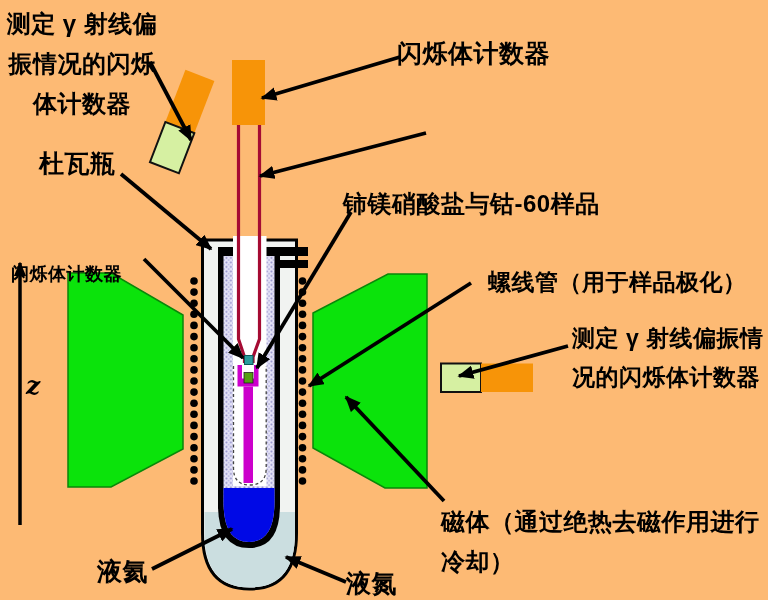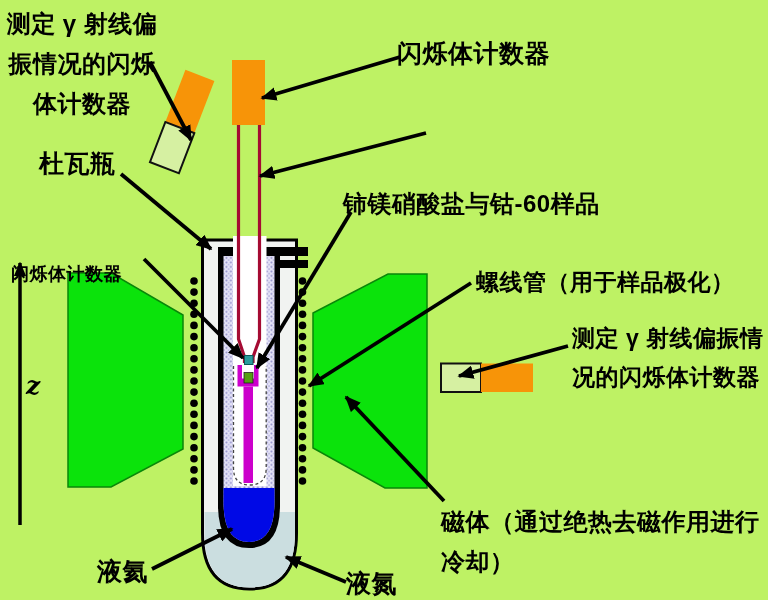--- a/index.html
+++ b/index.html
@@ -1,27 +1,27 @@
 <!DOCTYPE html>
 <html><head>
 <meta charset="utf-8">
 <style>
   html,body{margin:0;padding:0;background:#fff;}
-  .canvas{position:relative;width:768px;height:600px;background:#bef264;overflow:hidden;
+  .canvas{position:relative;width:768px;height:600px;background:#fdba74;overflow:hidden;
           font-family:"Liberation Sans",sans-serif;}
   .canvas svg{position:absolute;left:0;top:0;}
   .lbl{position:absolute;font-weight:700;color:#000;font-size:24px;white-space:nowrap;
        line-height:1.25;letter-spacing:0.5px;}
   .lbl-tl{left:2px;top:4px;width:160px;text-align:center;line-height:40px;}
   .lbl-dewar{left:39px;top:148px;font-size:25px;}
   .lbl-scint{left:11px;top:230px;font-size:18px;margin-top:33px;}
   .lbl-pmt{left:397px;top:38px;font-size:25px;}
   .lbl-pipe{left:397px;top:120px;font-size:25px;}
   .lbl-sample{left:343px;top:189px;font-size:24px;}
-  .lbl-solenoid{left:476px;top:268px;font-size:23px;text-align:center;}
+  .lbl-solenoid{left:488px;top:268px;font-size:23px;text-align:center;}
   .lbl-detr{left:572px;top:319px;width:196px;text-align:left;font-size:23px;line-height:39px;}
   .lbl-magnet{left:441px;top:502px;font-size:24px;line-height:40px;}
   .lbl-lhe{left:97px;top:556px;font-size:25px;}
   .lbl-ln2{left:346px;top:568px;font-size:25px;}
   .lbl-z{left:26px;top:370px;font-size:25px;font-style:italic;font-family:"DejaVu Serif",serif;}
 </style>
 </head>
 <body>
 
 <div class="canvas">

